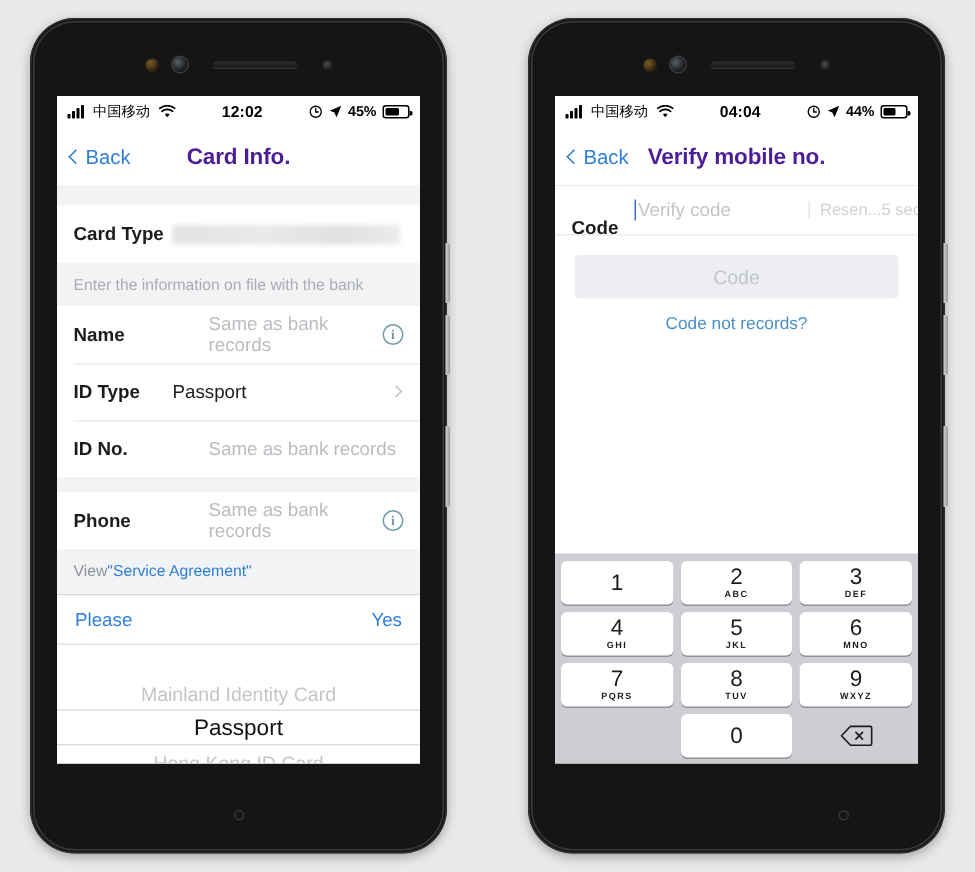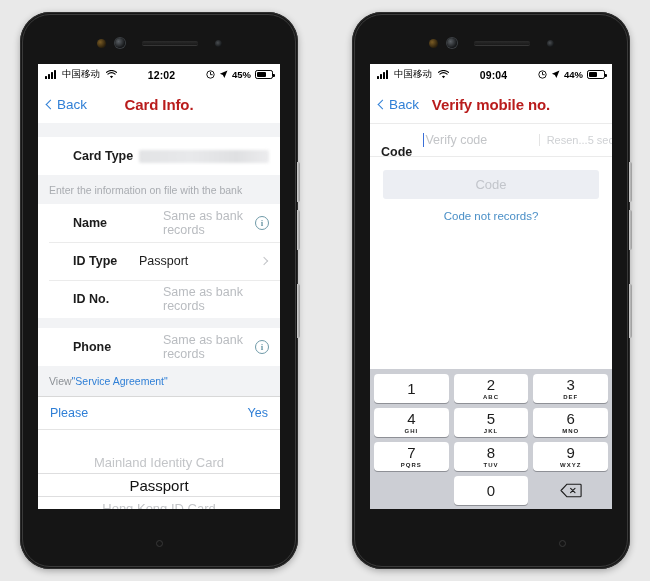--- a/index.html
+++ b/index.html
@@ -171,21 +171,21 @@
     border-bottom: 1.8px solid #2f7fd6;
     transform: rotate(45deg);
     margin-right: 2px;
   }
   .nav-title {
     position: absolute;
     left: 0; right: 0;
     text-align: center;
     font-size: 15px;
     font-weight: bold;
-    color: #b91c1c;
+    color: #4c1d95;
     letter-spacing: -.1px;
   }
 
   
   .body {
     flex: 1;
     background: #ffffff;
     overflow: hidden;
     display: flex;
     flex-direction: column;
@@ -211,21 +211,20 @@
     top: 0; left: 11px; right: 0;
     height: 1px;
     background: #ebebeb;
   }
   .row-label {
     width: 66px;
     font-size: 12.5px;
     font-weight: bold;
     color: #1c1c1c;
     flex: none;
-    margin-left: 24px;
   }
   .row-value {
     flex: 1;
     font-size: 12.5px;
     color: #1c1c1c;
   }
   .row-value.placeholder { color: #b9bcc0; margin-left: 24px; }
   .row-value.redacted {
     height: 13px;
     background: linear-gradient(90deg,#e2e3e5,#e8e9eb 40%,#dfe0e2 75%,#ececee);
@@ -558,21 +557,21 @@
               <i></i>
               <i></i>
             </span>
           <span class="carrier">中国移动</span>
           <svg width="11" height="9" viewBox="0 0 11 9">
             <path d="M5.5 8.2 3.9 6.3a2.6 2.6 0 0 1 3.2 0z" fill="#000"></path>
             <path d="M1.9 4.2a5.6 5.6 0 0 1 7.2 0" stroke="#000" stroke-width="1.1" fill="none" stroke-linecap="round"></path>
             <path d="M.4 2.3a8 8 0 0 1 10.2 0" stroke="#000" stroke-width="1.1" fill="none" stroke-linecap="round"></path>
           </svg>
         </div>
-        <div class="sb-center">09:04</div>
+        <div class="sb-center">04:04</div>
         <div class="sb-right">
           <svg width="9" height="9" viewBox="0 0 10 10">
             <circle cx="5" cy="5" r="4.1" stroke="#000" stroke-width="1" fill="none"></circle>
             <path d="M5 2.6v2.6h1.9" stroke="#000" stroke-width="1" fill="none" stroke-linecap="round"></path>
           </svg>
           <svg width="9" height="9" viewBox="0 0 10 10">
             <path d="M9.4.6 1 4.3l3.3 1.2L6 9z" fill="#000"></path>
           </svg>
           <span class="pct">44%</span>
           <span class="battery">

